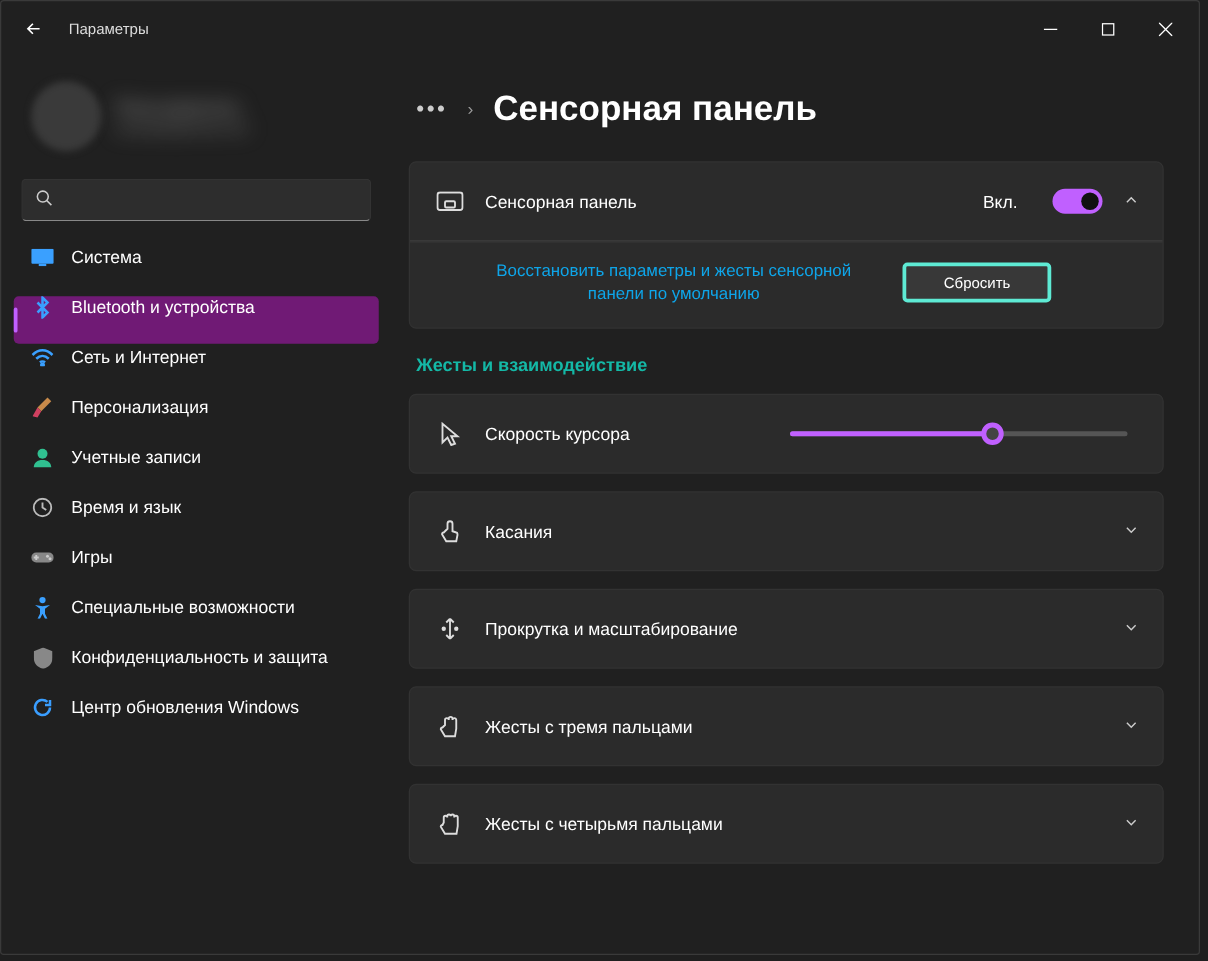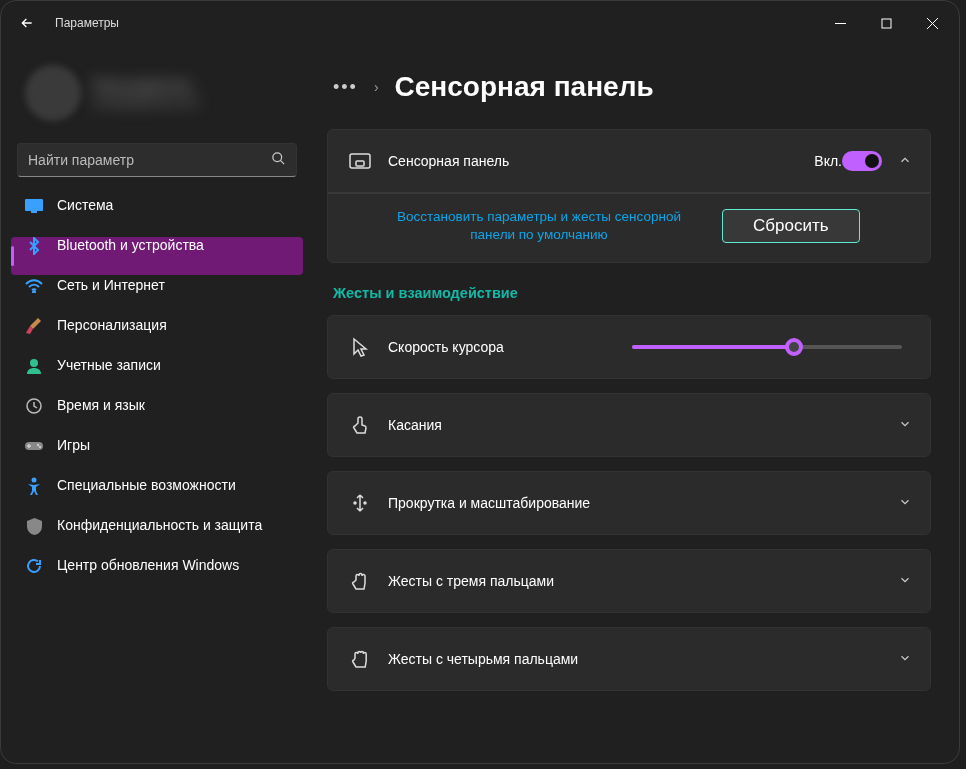--- a/index.html
+++ b/index.html
@@ -1,17 +1,17 @@
 <!DOCTYPE html>
 <html><head>
 <meta charset="utf-8">
 <style>
 * { margin:0; padding:0; box-sizing:border-box; font-family:"Segoe UI",Arial,sans-serif; }
 body { background:#1f1f1f; width:966px; height:769px; overflow:hidden; color:#fff; font-size:14px; }
-.window { width:960px; height:764px; background:#202020; border:1px solid #3a3a3a; border-radius:16px; position:relative; display:flex; flex-direction:column; }
+.window { width:960px; height:764px; background:#202020; border:1px solid #3a3a3a; border-radius:3px; position:relative; display:flex; flex-direction:column; }
 
 .titlebar { height:44px; display:flex; align-items:center; padding:0 4px 0 10px; }
 .titlebar .back { width:32px; height:32px; display:flex; align-items:center; justify-content:center; border-radius:4px; color:#fff; cursor:pointer; }
 .titlebar .title { margin-left:12px; font-size:12px; color:#ddd; }
 .titlebar .spacer { flex:1; }
 .winbtn { width:46px; height:32px; display:flex; align-items:center; justify-content:center; color:#fff; cursor:pointer; }
 .winbtn svg { stroke:#fff; }
 
 .body { flex:1; display:flex; overflow:hidden; }
 .sidebar { width:310px; padding:10px 8px 10px 10px; display:flex; flex-direction:column; gap:6px; }
@@ -34,31 +34,31 @@
 .main { flex:1; padding:8px 28px 10px 16px; overflow-y:auto; }
 .breadcrumb { display:flex; align-items:center; gap:16px; margin:18px 0 26px 6px; }
 .bc-dots { font-size:18px; color:#ccc; letter-spacing:2px; cursor:pointer; }
 .bc-sep { color:#999; }
 .bc-title { font-size:28px; font-weight:600; }
 .card { background:#2b2b2b; border:1px solid #323232; border-radius:6px; margin-bottom:8px; }
 .card .row { display:flex; align-items:center; padding:14px 18px; min-height:62px; }
 .row .ricon { width:28px; display:flex; justify-content:center; color:#ddd; }
 .row .rlabel { margin-left:14px; flex:1; color:#fff; }
 .row .chev { color:#ccc; cursor:pointer; }
-.toggle-label { margin-right:0; font-size:14px; }
+.toggle-label { margin-right:28px; font-size:14px; }
 .toggle { width:40px; height:20px; background:#c060ff; border-radius:10px; position:relative; cursor:pointer; }
 .toggle::after { content:''; position:absolute; right:3px; top:3px; width:14px; height:14px; background:#111; border-radius:50%; }
 .sep { height:1px; background:#393939; margin:0; }
 .subrow { display:flex; align-items:center; padding:14px 18px 14px 46px; min-height:56px; }
 .checkbox { width:20px; height:20px; border-radius:4px; background:#c060ff; display:flex; align-items:center; justify-content:center; margin-right:14px; cursor:pointer; }
 .checkbox svg { stroke:#111; }
 .highlight { border:3px solid #d01010; border-radius:18px; margin:2px 10px; }
 .resetrow { display:flex; align-items:center; padding:14px 18px 18px 46px; gap:18px; }
 .resetrow .text { flex:1; font-size:13.5px; color:#0ea5e9; line-height:1.35; max-width:330px;text-align:center; }
-.btn { background:#383838; border:1px solid #5eead4; border-radius:4px; padding:6px 30px; color:#fff; cursor:pointer; font-size:17px; }
+.btn { background:#383838; border:3px solid #5eead4; border-radius:4px; padding:6px 30px; color:#fff; cursor:pointer; font-size:12px; }
 .section-h { font-size:14.5px; font-weight:600; color:#14b8a6; margin:22px 0 14px 6px; }
 .slider-wrap { flex:1; display:flex; justify-content:flex-end; align-items:center; margin-right:10px; }
 .slider { width:270px; height:4px; background:#555; border-radius:2px; position:relative; }
 .slider .fill { position:absolute; left:0; top:0; bottom:0; width:60%; background:#c060ff; border-radius:2px; }
 .slider .thumb { position:absolute; left:60%; top:50%; transform:translate(-50%,-50%); width:18px; height:18px; background:#444; border-radius:50%; border:4px solid #c060ff; }
 .spacer-sm { height:6px; }
 </style>
 </head>
 <body>
 
@@ -93,21 +93,20 @@
 
     <div class="sidebar">
       <div class="user">
         <div class="avatar"></div>
         <div class="userinfo">
           <div class="username">Пользователь</div>
           <div class="usermail">example@mail.com</div>
         </div>
       </div>
       <div class="search">
-        <input type="text" placeholder="Найти параметр" style="">
         <span class="icon">
           <svg width="15" height="15" viewBox="0 0 24 24" fill="none" stroke="currentColor" stroke-width="2">
               <circle cx="10" cy="10" r="7"></circle>
               <path d="M21 21l-6-6"></path>
             </svg>
         </span>
       </div>
       <div class="nav">
         <div class="nav-item">
           <span class="nicon">

